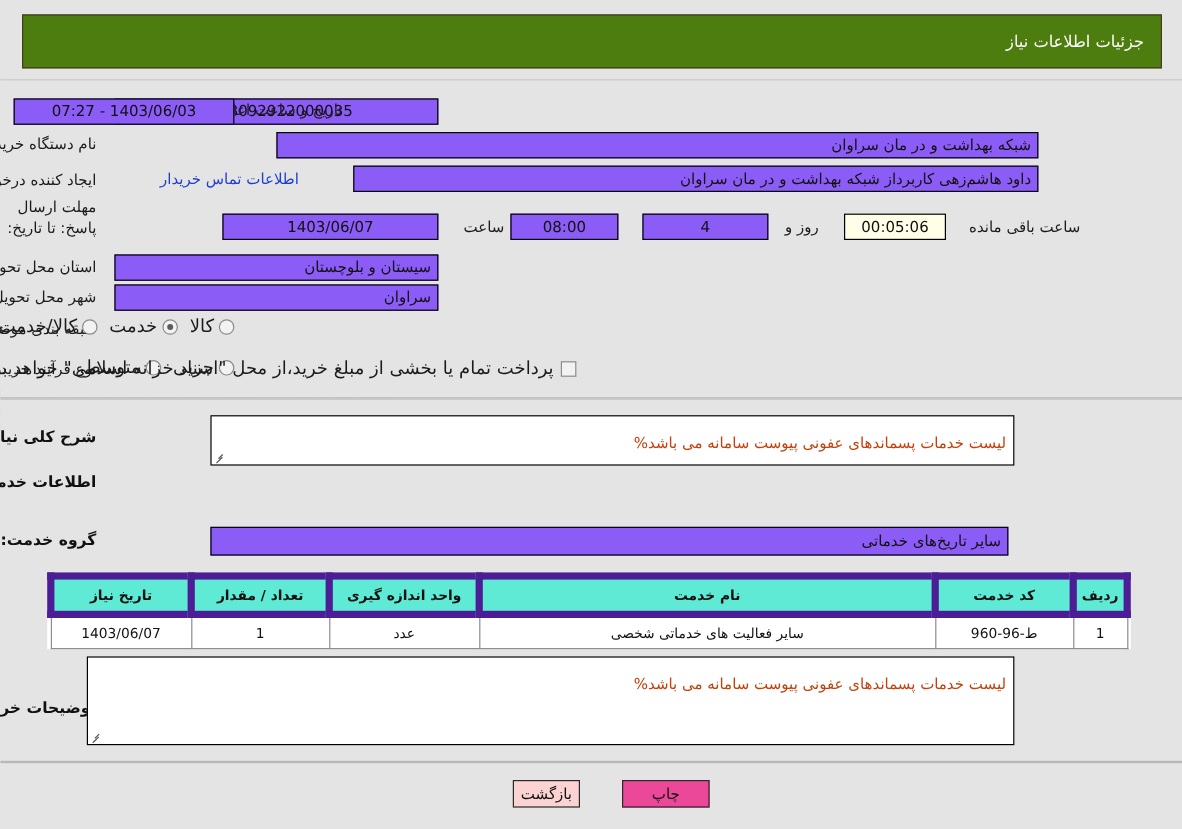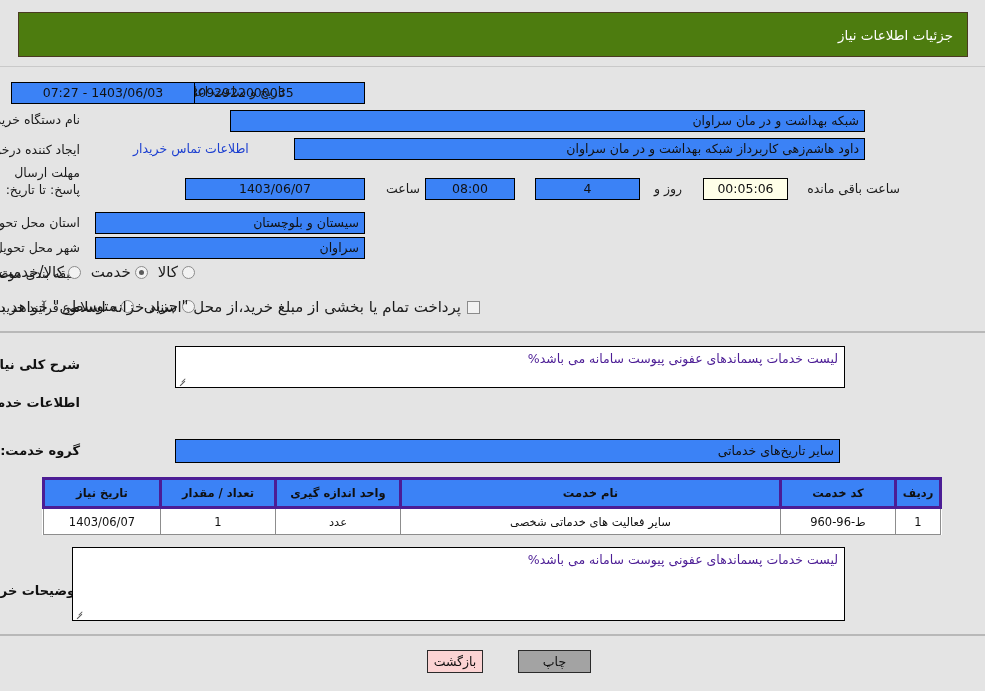--- a/index.html
+++ b/index.html
@@ -65,21 +65,21 @@
     position: absolute;
     font-size: 12.5px;
     color: #1b1b1b;
     white-space: nowrap;
     line-height: 15px;
     z-index: 4;
   }
 
   .fld {
     position: absolute;
-    background: #3b82f6;
+    background: #8b5cf6;
     border: 1px solid #000000;
     box-sizing: border-box;
     height: 22px;
     line-height: 20px;
     font-size: 12.5px;
     color: #111;
     padding: 0 5px;
     white-space: nowrap;
     overflow: hidden;
     z-index: 4;
@@ -131,22 +131,22 @@
     flex: none;
   }
 
   
   .ta {
     position: absolute;
     background: #ffffff;
     border: 1px solid #000000;
     box-sizing: border-box;
     font-size: 12.5px;
-    color: #4c1d95;
-    padding: 3px 6px;
+    color: #c2410c;
+    padding: 13px 6px;
     z-index: 4;
     overflow: hidden;
     line-height: 17px;
     resize: none;
     font-family: "DejaVu Sans", "Liberation Sans", sans-serif;
   }
   .ta .grip {
     position: absolute;
     left: 2px; bottom: 1px;
     width: 10px; height: 10px;
@@ -178,22 +178,22 @@
     z-index: 4;
   }
   table.grid {
     border-collapse: collapse;
     width: 100%;
     font-size: 11.5px;
     background: #ffffff;
     table-layout: fixed;
   }
   table.grid th {
-    background: #3b82f6;
-    border: 3px solid #4c1d95;
+    background: #5eead4;
+    border: 6px solid #4c1d95;
     font-weight: bold;
     color: #101010;
     height: 26px;
     padding: 0 4px;
     text-align: center;
     font-size: 11.5px;
   }
   table.grid td {
     background: #ffffff;
     border: 1px solid #8d8d8d;
@@ -211,21 +211,21 @@
     border: 1px solid #2a2a2a;
     box-sizing: border-box;
     font-size: 12.5px;
     color: #111;
     text-align: center;
     line-height: 21px;
     cursor: pointer;
     z-index: 5;
     font-family: "DejaVu Sans", "Liberation Sans", sans-serif;
   }
-  .btn-print  { background: #a3a3a3; }
+  .btn-print  { background: #ec4899; }
   .btn-back   { background: #fbd3d3; }
 </style>
 </head>
 <body>
 
 <div id="page">
 
   <svg class="watermark" viewBox="0 0 985 400" xmlns="http://www.w3.org/2000/svg">
     <g opacity="0.22">
       <path d="M225 190 L300 160 L375 190 L375 265 C375 305 340 330 300 345 C260 330 225 305 225 265 Z" fill="none" stroke="#9b9b9b" stroke-width="14"></path>

